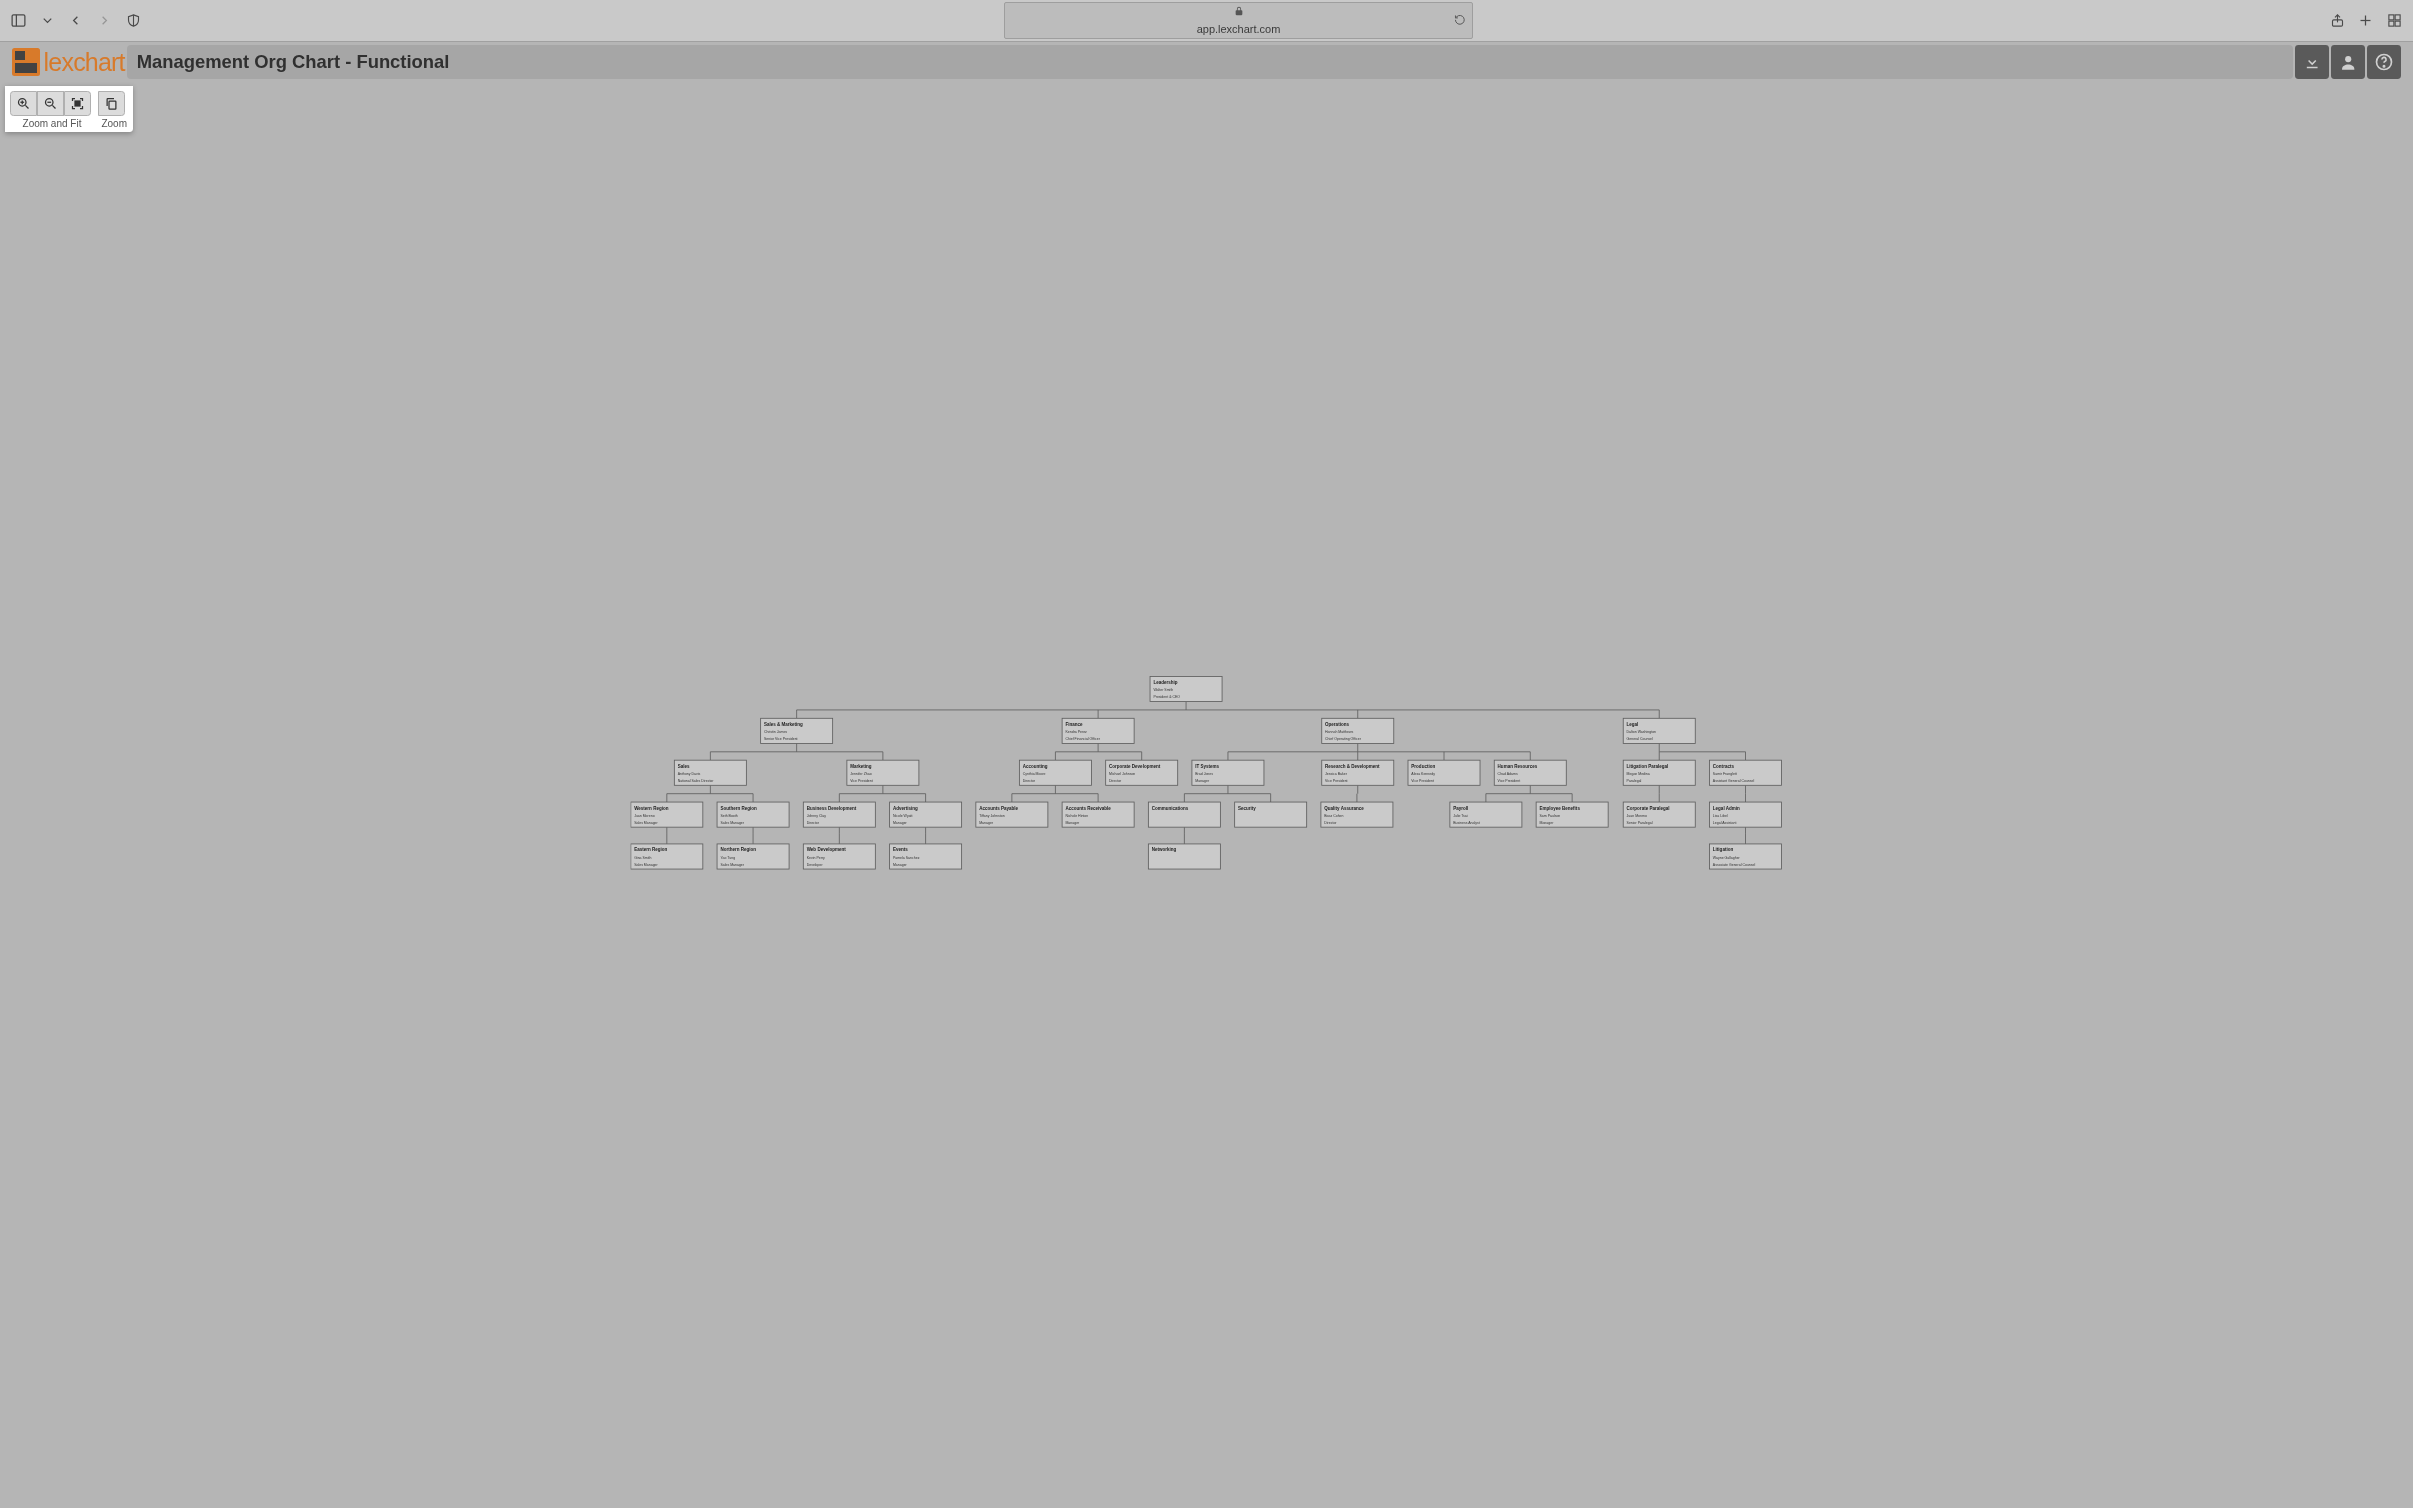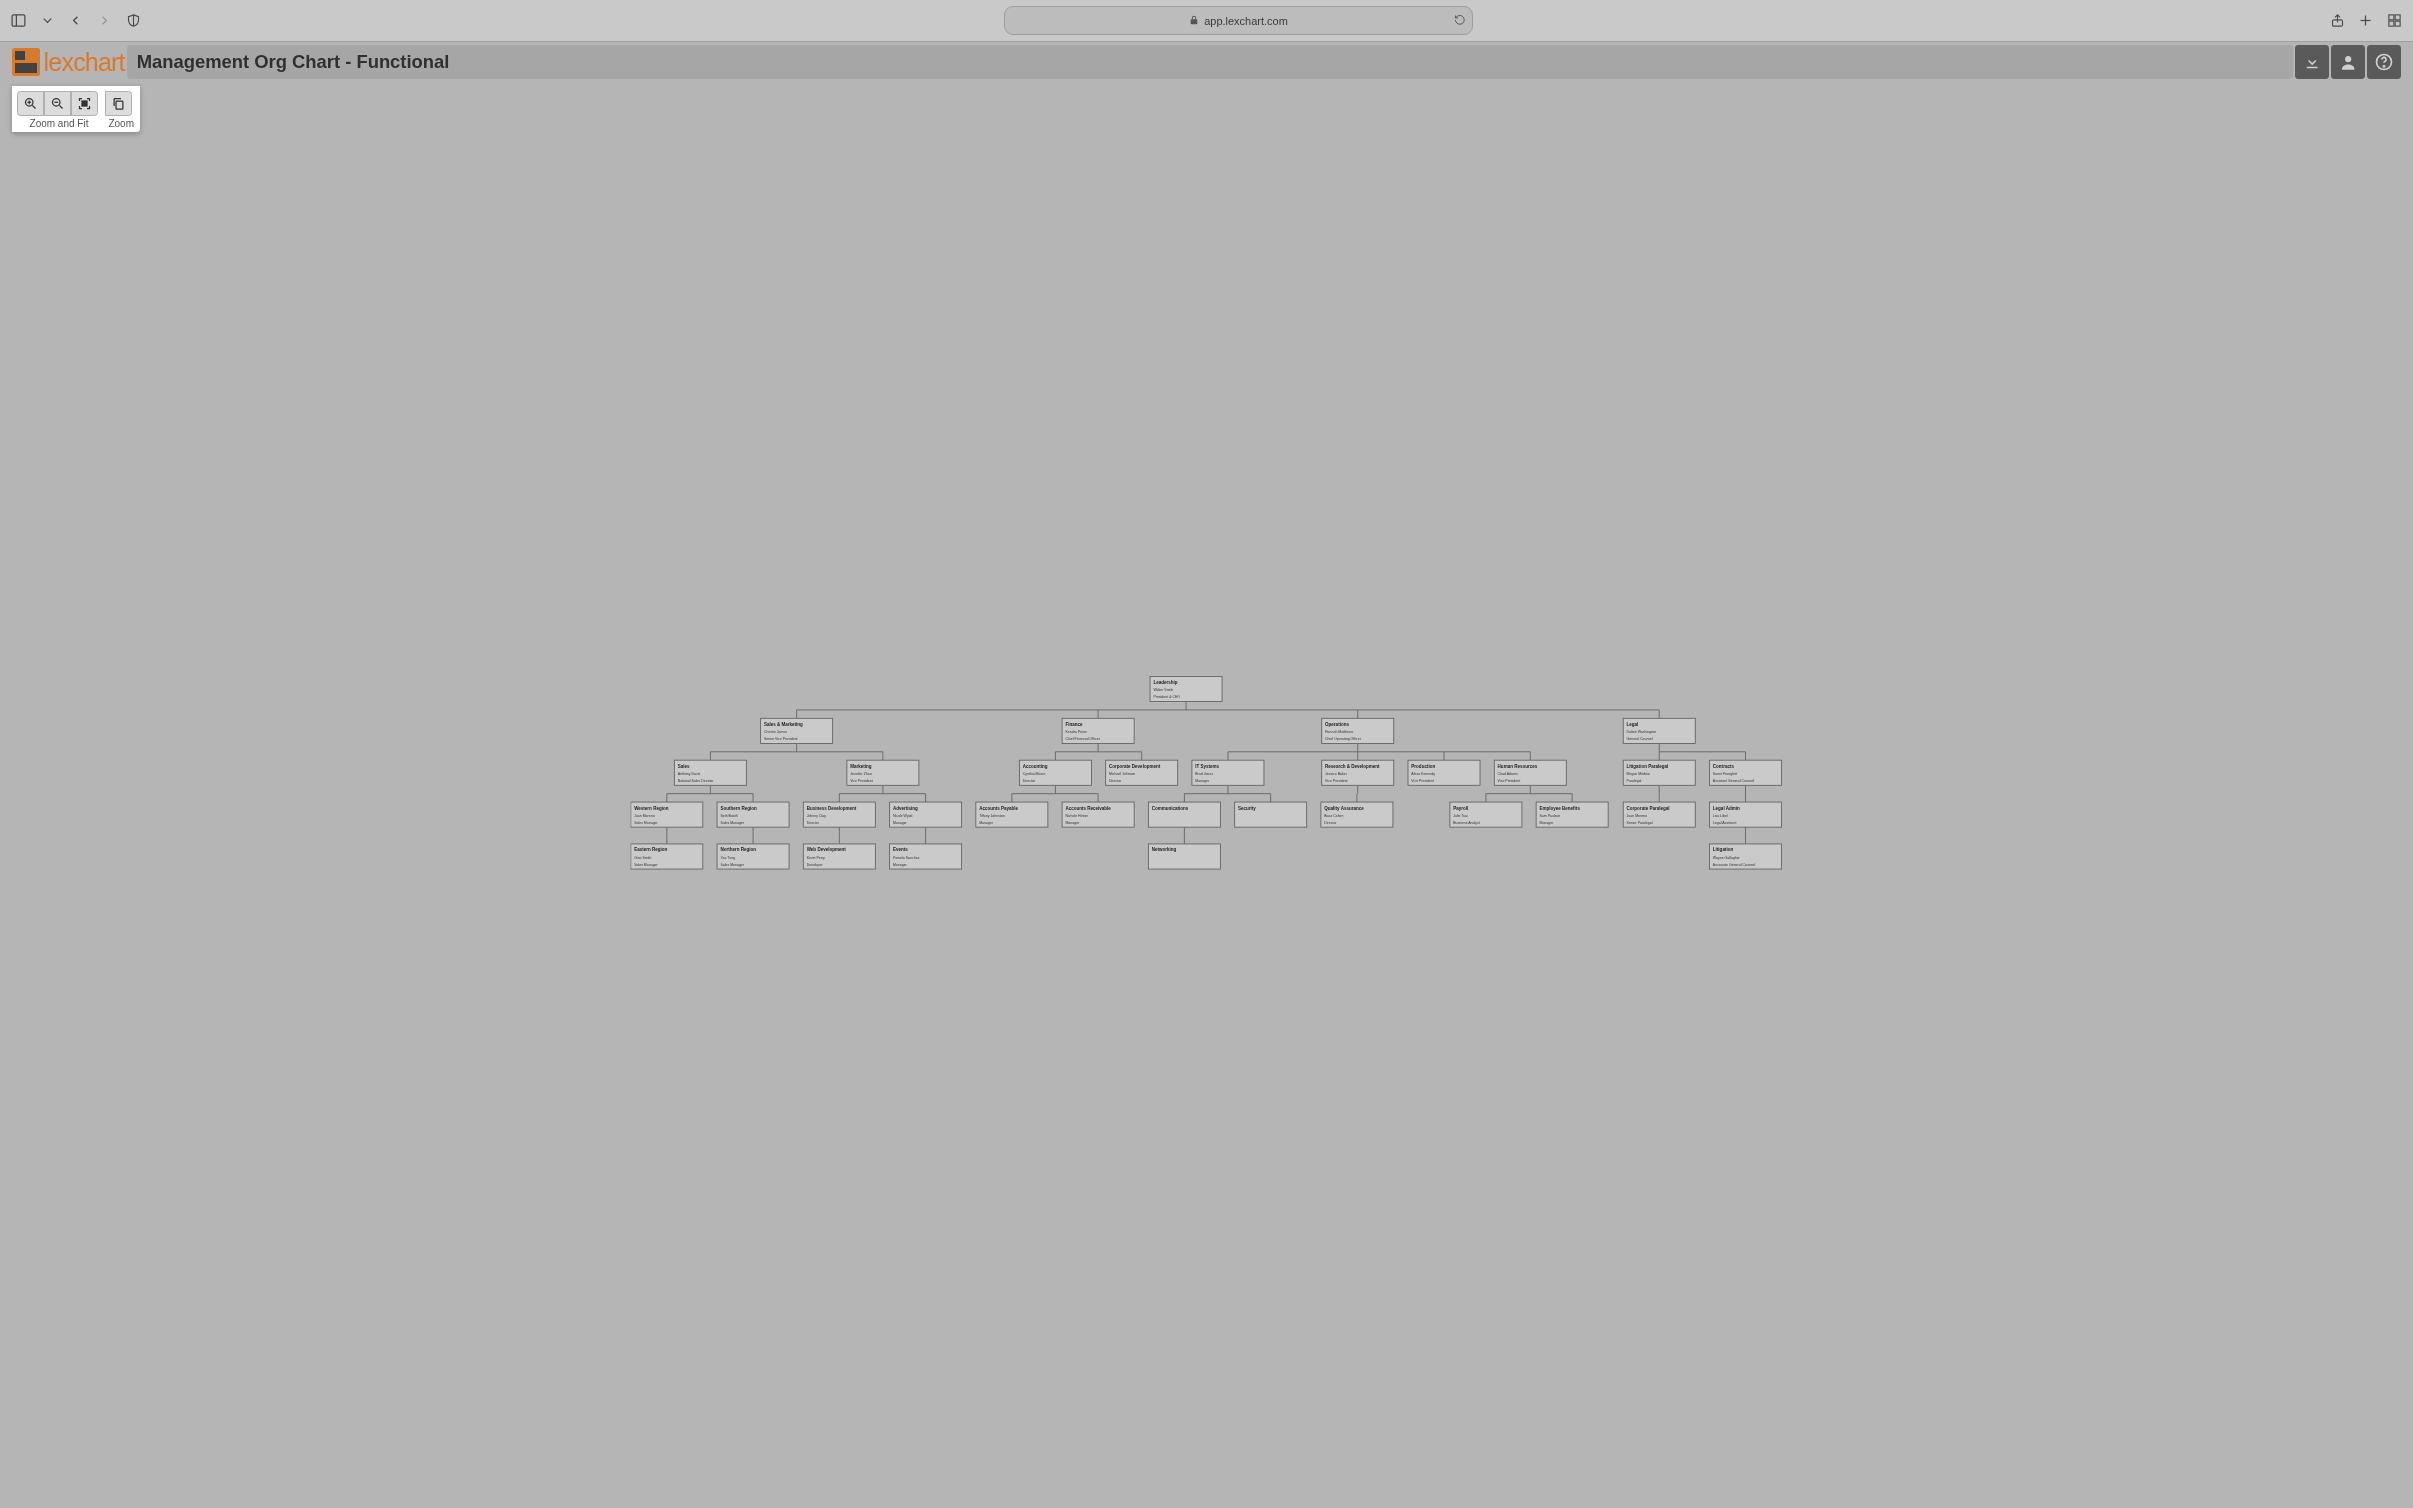--- a/index.html
+++ b/index.html
@@ -2,37 +2,37 @@
 <html style="font-size:13.4px"><head>
 <meta charset="utf-8">
 <style>
   * { box-sizing: border-box; margin: 0; padding: 0; }
   html, body { width: 100%; height: 100%; font-family: -apple-system, Helvetica, Arial, sans-serif; background: #b5b5b5; overflow: hidden; }
 
   
   .browser-bar { height: 42px; background: #c9c9c9; border-bottom: 0.8px solid #a0a0a0; display: flex; align-items: center; padding: 0 10px; gap: 11.7px; }
   .bb-left, .bb-right { display: flex; align-items: center; gap: 11.7px; }
   .bb-center { flex: 1; display: flex; justify-content: center; }
-  .addr { width: 469px; height: 29px; background: #bcbcbc; border: 0.8px solid #9e9e9e; border-radius: 9px; display: flex; align-items: center; justify-content: center; gap: 5px; font-size: 11px; color: #3a3a3a; position: relative; }
+  .addr { width: 469px; height: 37px; background: #bcbcbc; border: 0.8px solid #9e9e9e; border-radius: 2px; display: flex; align-items: center; justify-content: center; gap: 5px; font-size: 11px; color: #3a3a3a; position: relative; flex-direction: column; }
   .addr .reload { position: absolute; right: 6.7px; }
   .bicon { width: 17px; height: 17px; color: #4a4a4a; display: flex; align-items: center; justify-content: center; }
   .chev { width: 15px; height: 15px; }
   .help-ic { width: 20px; height: 20px; }
 
   
   .app-header { height: 40px; background: #b5b5b5; display: flex; align-items: center; padding: 0 11.7px; gap: 2px; }
   .logo { display: flex; align-items: center; gap: 3.4px; font-size: 25px; font-weight: 400; color: #d87a2a; letter-spacing: -0.8px; }
   .logo-mark { width: 28.5px; height: 28.5px; background: #d87a2a; border-radius: 2.5px; position: relative; }
   .logo-mark::before { content:""; position:absolute; left:3.4px; top:3.4px; width:10px; height:8.4px; background:#424242; }
   .logo-mark::after { content:""; position:absolute; left:3.4px; bottom:3.4px; width:22px; height:10px; background:#424242; border-top:1.7px solid #d87a2a; }
   .title-box { flex:1; height: 34px; background: #a6a6a6; border-radius: 4px; display:flex; align-items:center; padding: 0 10px; font-size: 18.4px; font-weight: 600; color: #303030; }
   .hdr-btn { width: 34px; height: 34px; background: #5a5a5a; border-radius: 3.4px; display:flex; align-items:center; justify-content:center; color:#d0d0d0; }
 
   
-  .toolbar-pop { position: absolute; left: 12px; top: 86px; background: #fff; border-radius: 0 0 3.4px 0; box-shadow: 0 1.7px 5px rgba(0,0,0,0.25); padding: 5px 5px 3.4px 5px; display:flex; flex-direction:column; gap:1.7px;justify-content:space-between; }
+  .toolbar-pop { position: absolute; left: 5px; top: 86px; background: #fff; border-radius: 0 0 3.4px 0; box-shadow: 0 1.7px 5px rgba(0,0,0,0.25); padding: 5px 5px 3.4px 5px; display:flex; flex-direction:column; gap:1.7px;justify-content:space-between; }
   .tb-rows { display:flex; gap:6.7px; align-items:center; }
   .tb-group { display:flex; }
   .tb-btn { width: 27px; height: 25px; background: #dcdcdc; border: 0.8px solid #b0b0b0; display:flex; align-items:center; justify-content:center; }
   .tb-btn:first-child { border-radius: 3.4px 0 0 3.4px; }
   .tb-btn:last-child { border-radius: 0 3.4px 3.4px 0; }
   .tb-single { border-radius: 3.4px; }
   .tb-labels { display:flex; gap:6.7px; font-size: 10px; color:#555; }
   .tb-lbl-a { width: 84px; text-align:center; }
   .tb-lbl-b { width: 27px; text-align:center; }
 

